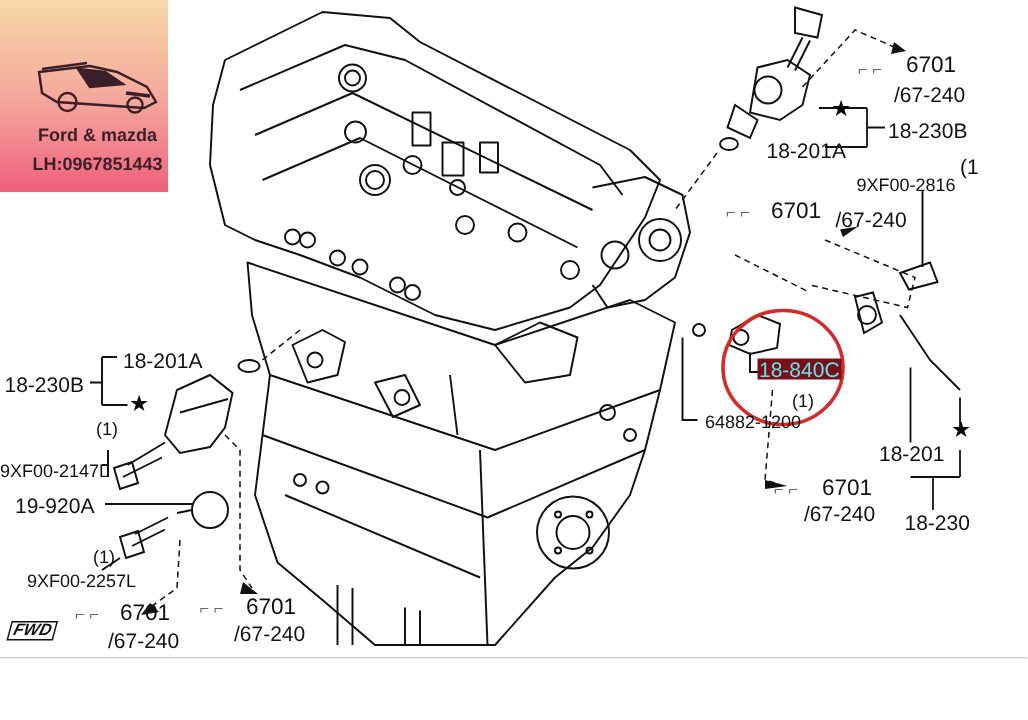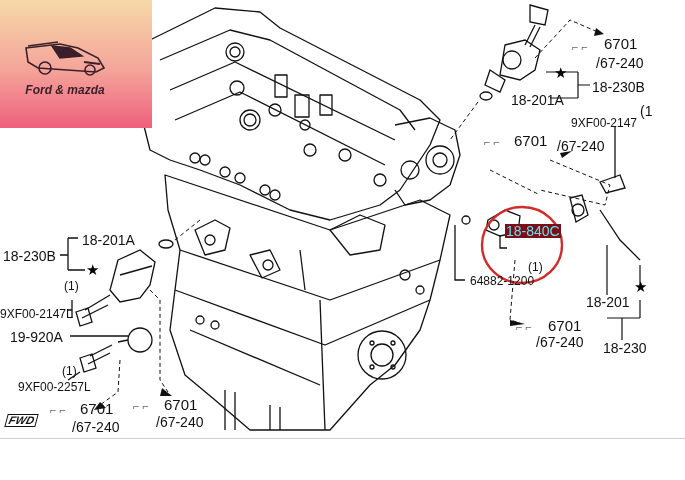--- a/index.html
+++ b/index.html
@@ -6,22 +6,22 @@
   body{width:685px;height:480px;position:relative;overflow:hidden;font-family:"Liberation Sans",sans-serif;}
   .canvas{position:absolute;left:0;top:0;width:685px;height:438px;background:#fff;overflow:hidden;}
   .below{position:absolute;left:0;top:438px;width:685px;height:42px;background:#fff;border-top:1px solid #cfcfcf;}
   svg.engine{position:absolute;left:0;top:0;}
   .lbl{position:absolute;color:#111;white-space:nowrap;line-height:1;}
   .pn{font-size:14px;}
   .big{font-size:15px;}
   .sub{font-size:14px;}
   .small{font-size:12px;}
   .hl{background:#7a0f1a;color:#5fe6f0;padding:0 1px;}
-  .brand{position:absolute;left:0;top:0;width:152px;height:128px;
-    background:linear-gradient(180deg,#f7d9a8 0%,#f4a49a 55%,#ee5f7c 100%);font-style:italic;}
+  .brand{position:absolute;left:0;top:0;width:112px;height:128px;
+    background:linear-gradient(180deg,#f7d9a8 0%,#f4a49a 55%,#ee5f7c 100%);}
   .brand-name{position:absolute;left:0;width:130px;text-align:center;top:83px;font-size:12px;font-weight:bold;color:#3a1f2a;}
   .brand-phone{position:absolute;left:0;width:130px;text-align:center;top:102px;font-size:12px;font-weight:bold;color:#3a1f2a;}
   .star{position:absolute;font-size:15px;line-height:1;color:#000;}
 </style>
 </head>
 <body>
 
 <div class="canvas">
 
   <svg class="engine" width="685" height="438" viewBox="0 0 685 438">
@@ -160,36 +160,37 @@
       <g fill="none" stroke="#3a1f2a" stroke-width="1.6">
         <path d="M26 30 L60 26 L78 30 L98 40 L104 50 L96 54 L38 50 L28 44 Z"></path>
         <path d="M28 28 L58 24"></path>
         <path d="M52 28 L70 30 L82 38 L60 40 Z" fill="#3a1f2a"></path>
         <circle cx="45" cy="50" r="6"></circle>
         <circle cx="90" cy="52" r="5"></circle>
         <path d="M84 44 L100 46" stroke-width="2.2"></path>
       </g>
     </svg>
     <div class="brand-name">Ford &amp; mazda</div>
+    <div class="brand-phone">LH:0967851443</div>
   </div>
 
   <div class="lbl big" style="left:604px;top:36px;">6701</div>
   <div class="lbl" style="left:572px;top:42px;font-size:11px;color:#666;">⌐ ⌐</div>
   <div class="lbl sub" style="left:596px;top:56px;">/67-240</div>
   <div class="star" style="left:554px;top:65px;">★</div>
   <div class="lbl pn" style="left:592px;top:80px;">18-230B</div>
   <div class="lbl pn" style="left:511px;top:93px;">18-201A</div>
   <div class="lbl pn" style="left:640px;top:104px;">(1</div>
 
-  <div class="lbl small" style="left:571px;top:117px;">9XF00-2147</div>
+  <div class="lbl small" style="left:571px;top:117px;">9XF00-2816</div>
   <div class="lbl" style="left:484px;top:137px;font-size:11px;color:#666;">⌐ ⌐</div>
   <div class="lbl big" style="left:514px;top:133px;">6701</div>
   <div class="lbl sub" style="left:557px;top:139px;">/67-240</div>
 
-  <div class="lbl pn hl" style="left:505px;top:224px;">18-840C</div>
+  <div class="lbl pn hl" style="left:505px;top:239px;">18-840C</div>
   <div class="lbl small" style="left:528px;top:261px;">(1)</div>
   <div class="lbl small" style="left:470px;top:275px;">64882-1200</div>
 
   <div class="star" style="left:634px;top:279px;">★</div>
   <div class="lbl pn" style="left:586px;top:295px;text-align:right;">18-201</div>
   <div class="lbl" style="left:516px;top:322px;font-size:11px;color:#666;">⌐ ⌐</div>
   <div class="lbl big" style="left:548px;top:318px;">6701</div>
   <div class="lbl sub" style="left:536px;top:335px;">/67-240</div>
   <div class="lbl pn" style="left:603px;top:341px;">18-230</div>
 

